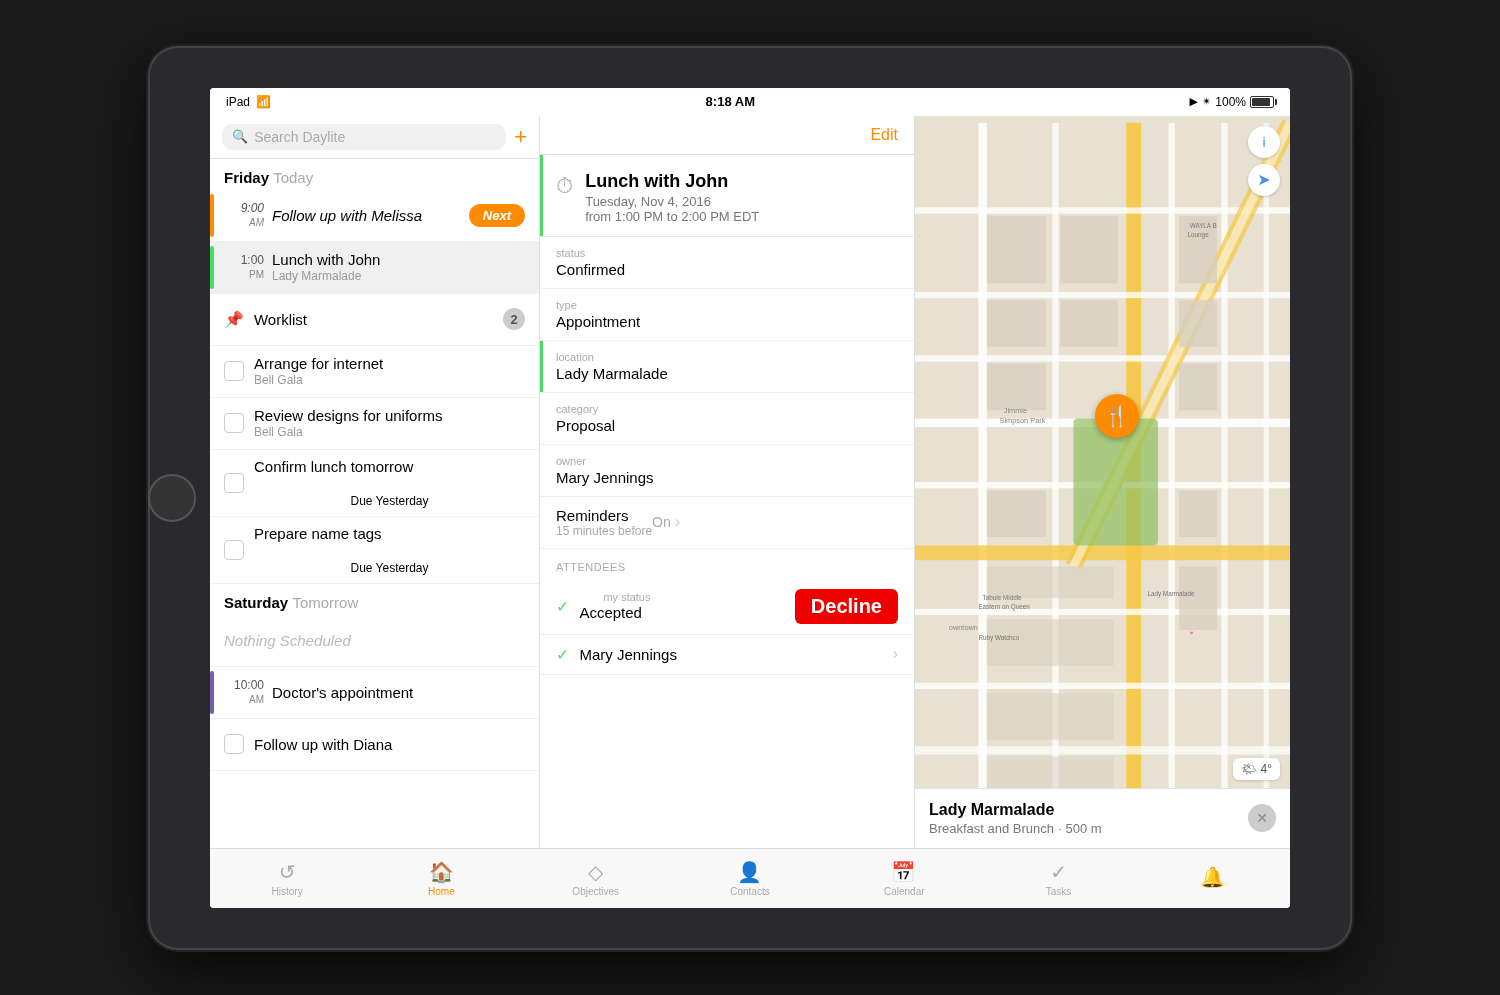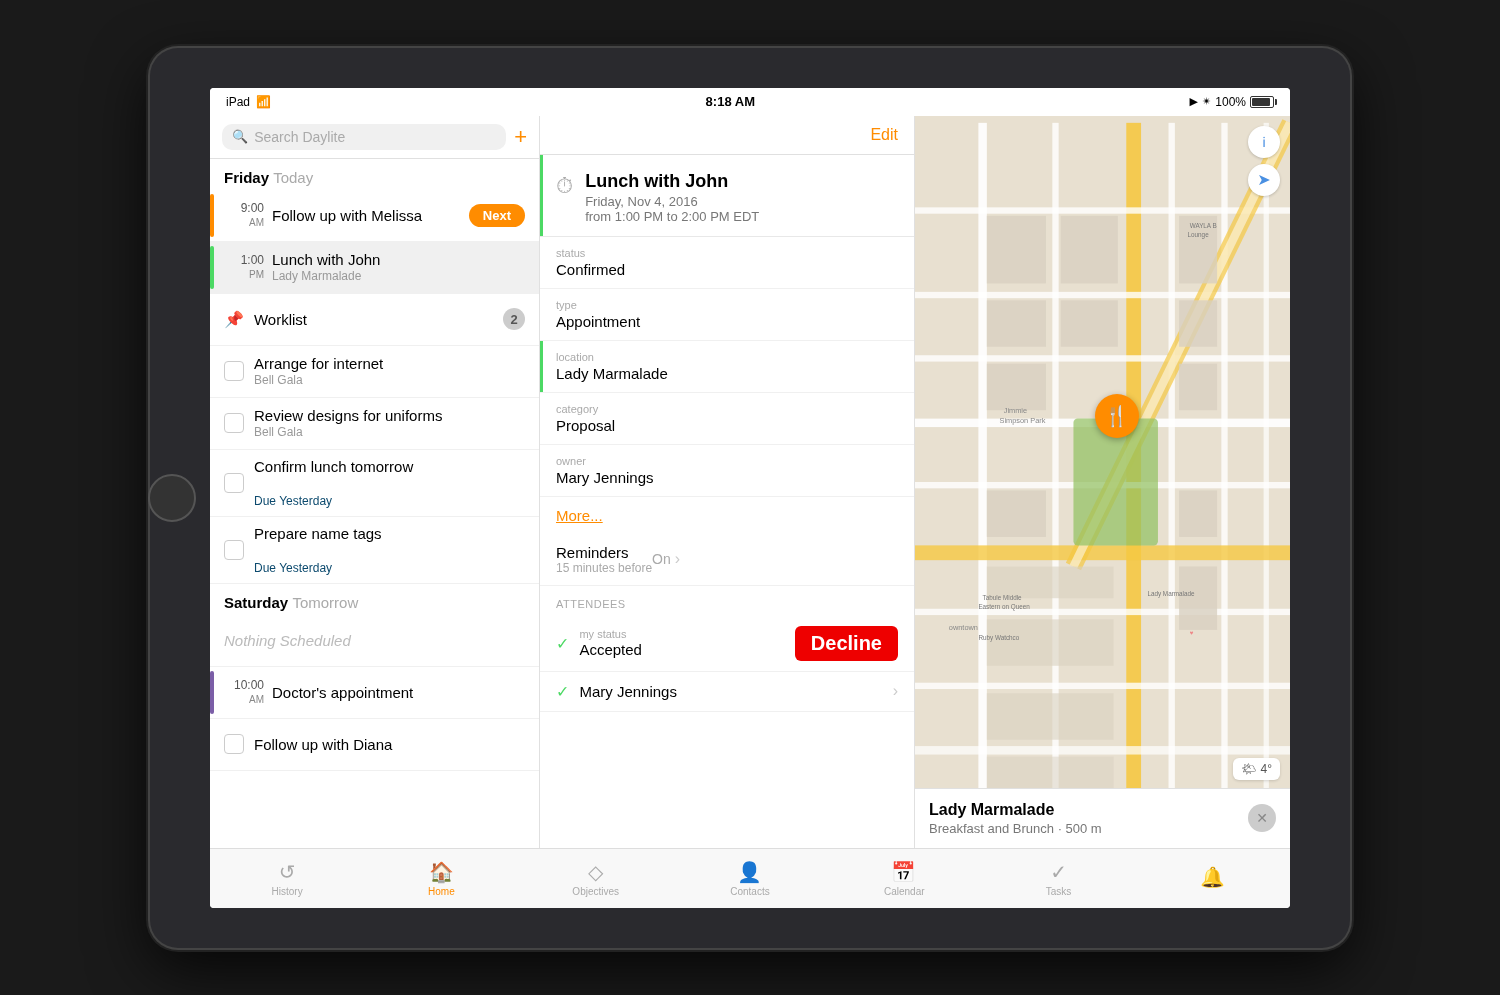--- a/index.html
+++ b/index.html
@@ -129,21 +129,21 @@
       color: #555;
       text-align: right;
       line-height: 1.3;
       margin-right: 8px;
     }
     .time-col .hour { font-size: 12px; }
     .time-col .ampm { font-size: 10px; color: #888; }
     .item-content { flex: 1; }
     .item-title { font-size: 15px; color: #000; font-weight: 400; }
     .item-sub { font-size: 12px; color: #999; margin-top: 1px; }
-    .item-due-red { font-size: 12px; color: #0c4a6e; margin-top: 19px; }
+    .item-due-red { font-size: 12px; color: #000000; margin-top: 19px; text-align: center; }
     .next-badge {
       background: #ff8c00;
       color: #fff;
       font-size: 13px;
       font-weight: 600;
       padding: 4px 14px;
       border-radius: 14px;
       text-align: right;
     }
     .worklist-count {
@@ -221,21 +221,21 @@
     .attendees-header {
       padding: 12px 16px 6px;
       font-size: 11px; color: #aaa; text-transform: uppercase; letter-spacing: 0.5px;
     }
     .attendee-row {
       padding: 10px 16px;
       display: flex;
       align-items: center;
       border-bottom: 1px solid #f0f0f0;
     }
-    .attendee-label { font-size: 11px; color: #aaa; }
+    .attendee-label { font-size: 11px; color: #aaa; margin-left: 24px; }
     .attendee-status { font-size: 15px; color: #000; font-weight: 400; flex: 1; margin-top: 1px; }
     .check-green { color: #4cd964; font-size: 16px; margin-right: 10px; }
     .decline-btn {
       background: #e00;
       color: #fff;
       border: none;
       border-radius: 6px;
       padding: 6px 16px;
       font-size: 20px;
       font-weight: 600;
@@ -360,21 +360,21 @@
             <span class="add-btn">+</span>
           </div>
 
           <div class="list-scroll">
 
             <div class="section-header">
               <span class="section-day">Friday</span>
               <span class="section-rel"> Today</span>
             </div>
 
-            <div class="list-item" style="position:relative;">
+            <div class="list-item" style="position:relative;font-style:italic;">
               <div class="left-accent accent-orange"></div>
               <div class="time-col">
                 <div class="hour">9:00</div>
                 <div class="ampm">AM</div>
               </div>
               <div class="item-content">
                 <div class="item-title">Follow up with Melissa</div>
               </div>
               <span class="next-badge">Next</span>
             </div>
@@ -466,21 +466,21 @@
           <div class="detail-header">
             <span class="edit-btn">Edit</span>
           </div>
           <div class="detail-scroll">
 
             <div class="detail-top" style="position:relative;">
               <div class="left-bar" style="position:absolute;left:0;top:0;bottom:0;width:3px;background:#4cd964;"></div>
               <span class="clock-icon">⏱</span>
               <div>
                 <div class="detail-title">Lunch with John</div>
-                <div class="detail-date">Friday, Nov 4, 2016</div>
+                <div class="detail-date">Tuesday, Nov 4, 2016</div>
                 <div class="detail-time">from 1:00 PM to 2:00 PM EDT</div>
               </div>
             </div>
 
             <div class="detail-section">
               <div class="detail-label">status</div>
               <div class="detail-value">Confirmed</div>
             </div>
 
             <div class="detail-section">
@@ -497,21 +497,20 @@
             <div class="detail-section">
               <div class="detail-label">category</div>
               <div class="detail-value">Proposal</div>
             </div>
 
             <div class="detail-section">
               <div class="detail-label">owner</div>
               <div class="detail-value">Mary Jennings</div>
             </div>
 
-            <a class="more-link" href="#">More...</a>
 
             <div class="reminders-row">
               <div>
                 <div class="reminders-title">Reminders</div>
                 <div class="reminders-sub">15 minutes before</div>
               </div>
               <div class="reminders-right">
                 <span class="on-text">On</span>
                 <span class="chevron">›</span>
               </div>

